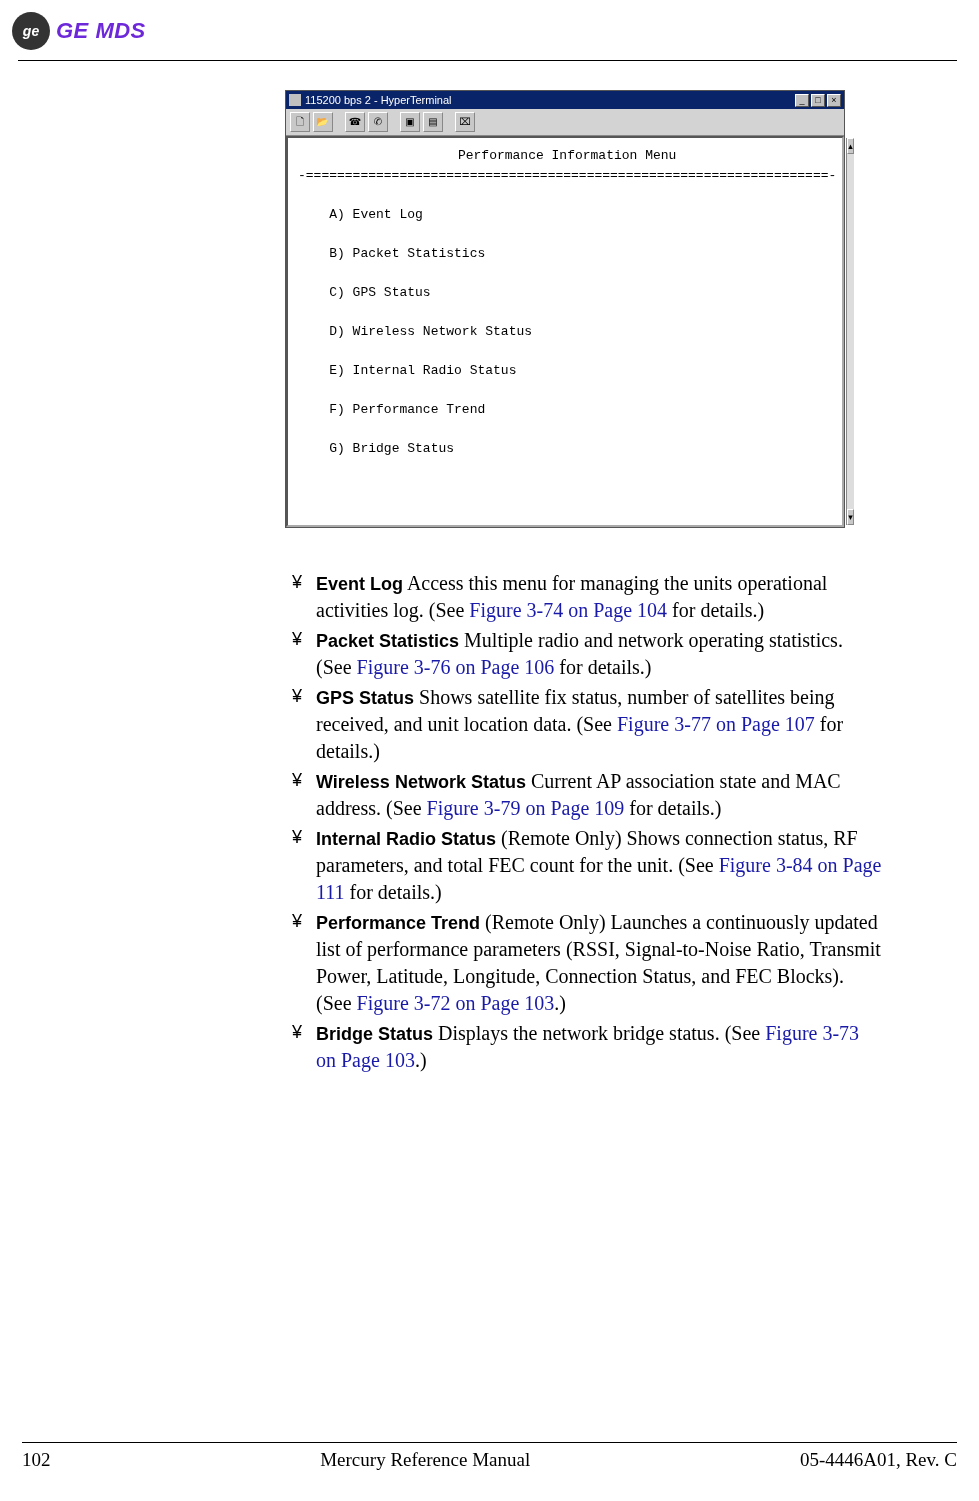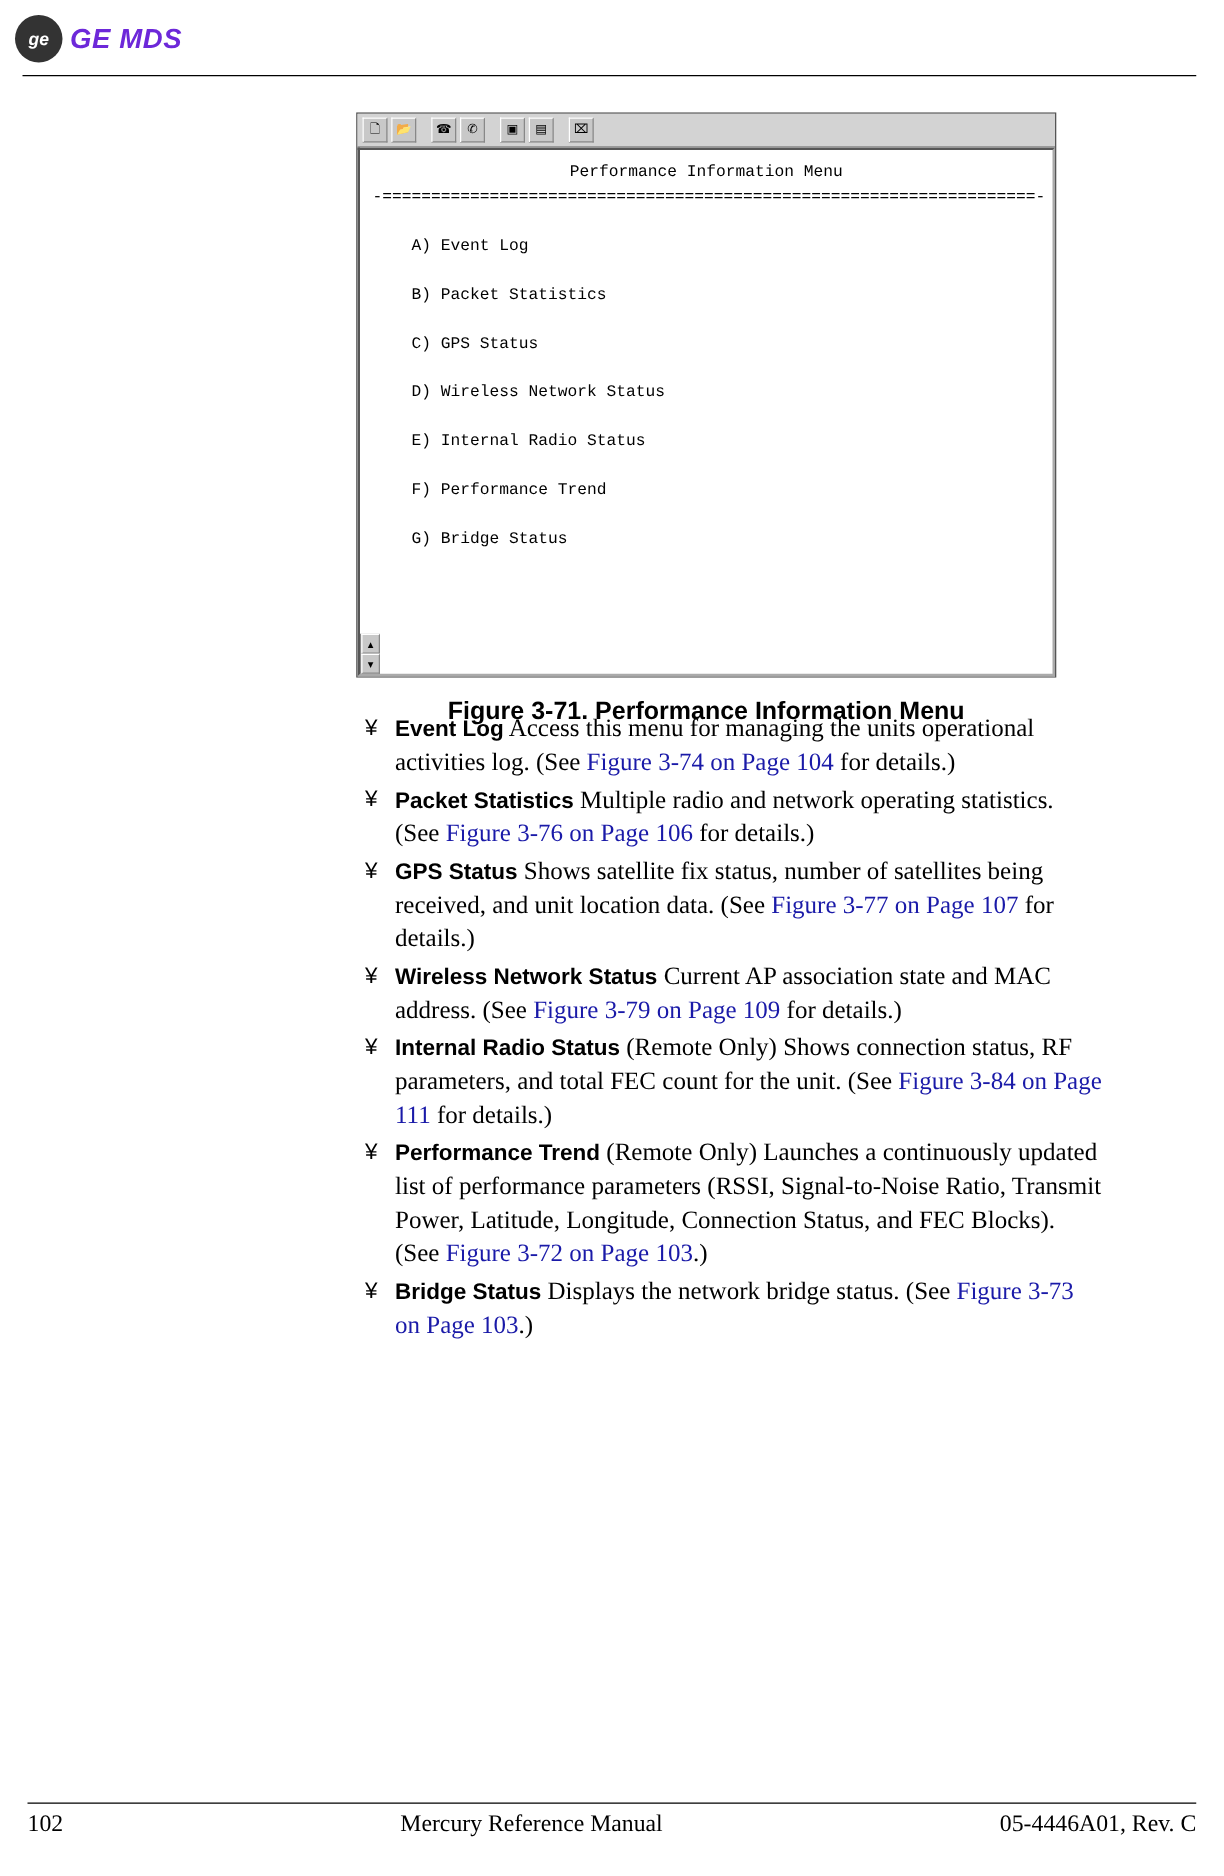--- a/index.html
+++ b/index.html
@@ -101,21 +101,20 @@
       border-right-color: #888; border-bottom-color: #888;
       font-size: 10px; text-align: center; line-height: 18px;
     }
     .tool-sep { width: 6px; }
     .terminal-area {
       background: #fff;
       border: 2px inset #aaa;
       min-height: 350px;
       position: relative;
       display: flex;
-      flex-direction: column;
     }
     .terminal-text {
       font-family: 'Courier New', monospace;
       font-size: 13px;
       color: #000;
       white-space: pre;
       padding: 8px 10px 8px 10px;
       flex: 1;
       line-height: 1.5;
     }
@@ -200,20 +199,31 @@
 <body>
 
 <div class="page-header">
   <div class="ge-logo">ge</div>
   <div class="brand-text">GE MDS</div>
 </div>
 <div class="hdr-rule"></div>
 
 <div class="figure-wrap">
   <div class="term-window">
+    <div class="titlebar">
+      <div class="titlebar-left">
+        <span class="titlebar-icon"></span>
+        <span>115200 bps 2 - HyperTerminal</span>
+      </div>
+      <div class="win-buttons">
+        <div class="win-btn">_</div>
+        <div class="win-btn">□</div>
+        <div class="win-btn">×</div>
+      </div>
+    </div>
     <div class="toolbar">
       <div class="tool-btn">🗋</div>
       <div class="tool-btn">📂</div>
       <div class="tool-sep"></div>
       <div class="tool-btn">☎</div>
       <div class="tool-btn">✆</div>
       <div class="tool-sep"></div>
       <div class="tool-btn">▣</div>
       <div class="tool-btn">▤</div>
       <div class="tool-sep"></div>
@@ -238,21 +248,20 @@
 
 
 
 </div>
       <div class="scrollbar-v">
         <div class="scroll-btn">▴</div>
         <div class="scroll-btn">▾</div>
       </div>
     </div>
   </div>
-  <div class="figure-caption">Figure 3-71. Performance Information Menu</div>
 </div>
 
 <div class="content-list">
 
 <div class="bullet-item">
       <div class="bullet-mark">¥</div>
       <div class="item-body"><span class="bold-term">Event Log</span><span>  Access this menu for managing the units opera­tional activities log. (See </span><span class="linkref">Figure 3-74 on Page 104</span><span> for details.)</span></div>
     </div>
     <div class="bullet-item">
       <div class="bullet-mark">¥</div>

